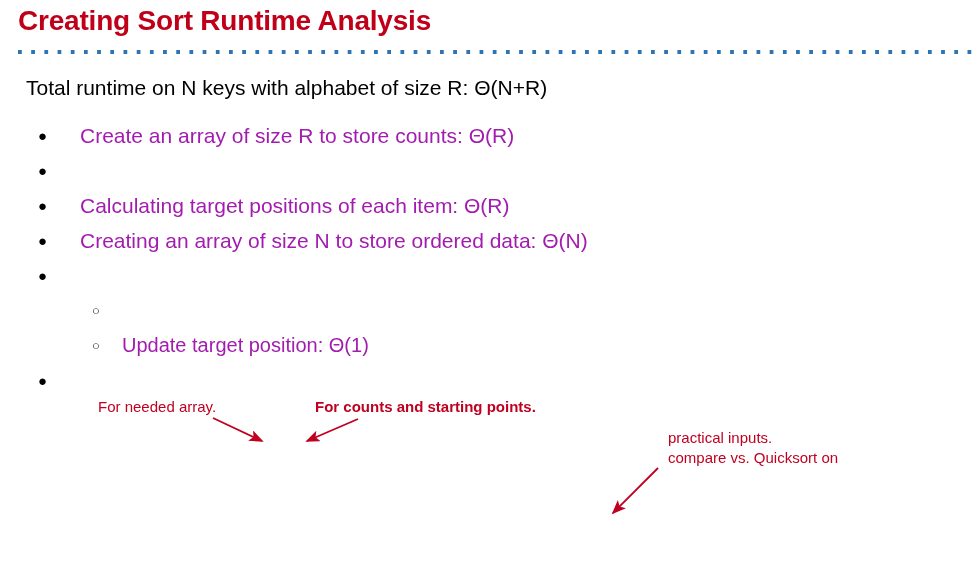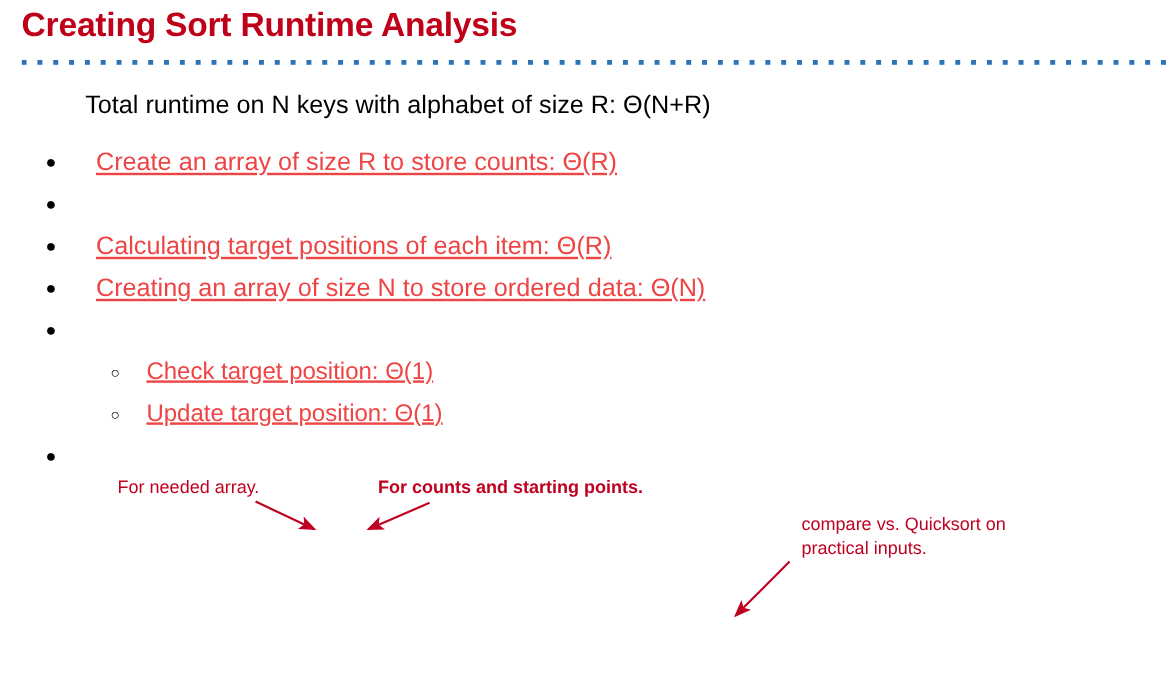--- a/index.html
+++ b/index.html
@@ -42,21 +42,21 @@
 
   
   .body-line {
     position: absolute;
     font-size: 21px;
     line-height: 26px;
     color: #000000;
     white-space: nowrap;
   }
 
-  #intro-line   { left: 26px; top: 75px; margin-left: 45px; }
+  #intro-line   { left: 26px; top: 75px; }
 
   
   #bullet-list {
     position: absolute;
     left: 0;
     top: 118px;
     width: 978px;
   }
   .bullet-row {
     position: relative;
@@ -73,22 +73,21 @@
     color: #000000;
   }
   .bullet-row.lvl1 > .bullet-mark { left: 38px; font-size: 15px; }
   .bullet-row.sub  > .bullet-mark { left: 92px; font-size: 13px; }
 
   .bullet-text {
     position: absolute;
     top: 0;
     font-size: 21px;
     line-height: 35px;
-    color: #ef4444;
-    text-decoration: underline;
+    color: #a21caf;
   }
   .bullet-row.lvl1 > .bullet-text { left: 80px; }
   .bullet-row.sub  > .bullet-text { left: 122px; font-size: 20px; }
 
   
   .annotation {
     position: absolute;
     color: #C0392B;
     font-family: "Liberation Sans", sans-serif;
     font-size: 15px;
@@ -137,41 +136,40 @@
     <span class="bullet-mark">●</span>
     <span class="bullet-text">Creating an array of size N to store ordered data: Θ(N)</span>
   </div>
 
   <div class="bullet-row lvl1">
     <span class="bullet-mark">●</span>
   </div>
 
   <div class="bullet-row sub">
     <span class="bullet-mark">○</span>
-    <span class="bullet-text">Check target position: Θ(1)</span>
   </div>
 
   <div class="bullet-row sub">
     <span class="bullet-mark">○</span>
     <span class="bullet-text">Update target position: Θ(1)</span>
   </div>
 
   <div class="bullet-row lvl1">
     <span class="bullet-mark">●</span>
   </div>
 
 </div>
 
 <div class="annotation" id="anno-ordered-array">For needed array.</div>
 
 <div class="annotation" id="anno-counts-points">For counts and starting points.</div>
 
 <div class="annotation" id="anno-empirical">
+  <div>practical inputs.</div>
   <div>compare vs. Quicksort on</div>
-  <div>practical inputs.</div>
 </div>
 
 <svg id="arrow-layer" viewBox="0 0 978 570" xmlns="http://www.w3.org/2000/svg">
   <defs>
     <marker id="arrowhead" markerWidth="9" markerHeight="9" refX="7" refY="3.2" orient="auto" markerUnits="strokeWidth">
       <path d="M0,0 L8,3.2 L0,6.4 L1.8,3.2 Z" fill="#C00020"></path>
     </marker>
   </defs>
 
   <line x1="213" y1="418" x2="262" y2="441" stroke="#C00020" stroke-width="1.8" marker-end="url(#arrowhead)"></line>

